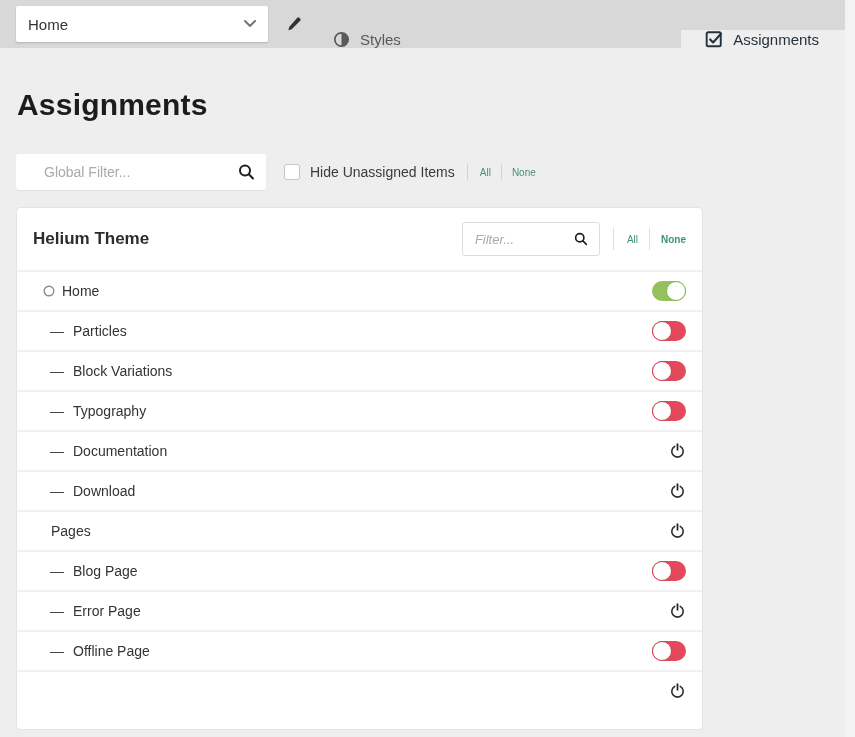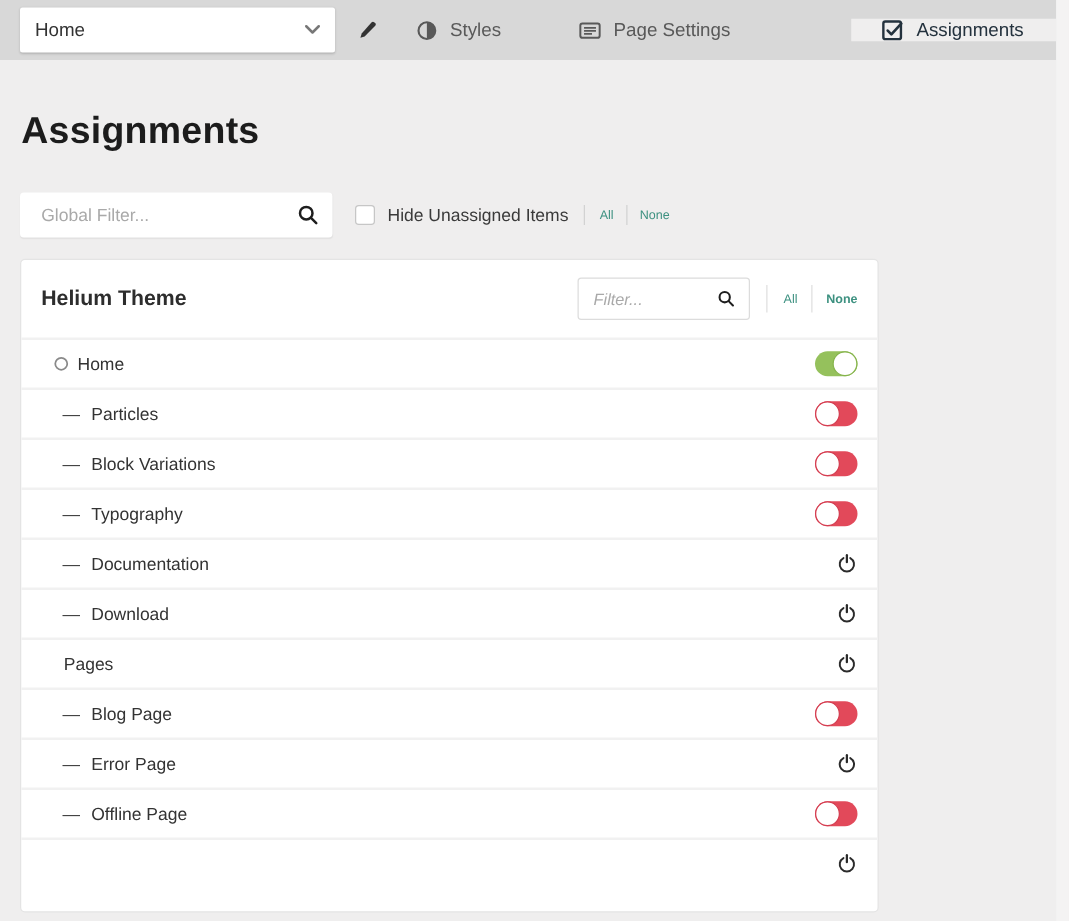--- a/index.html
+++ b/index.html
@@ -20,42 +20,42 @@
     background:#f4f3f3;
   }
   .outline-select {
     margin-left:16px; width:252px; height:36px; background:#fff;
     border-radius:2px; box-shadow:0 1px 2px rgba(0,0,0,.18);
     display:flex; align-items:center; padding:0 12px;
     font-size:15px; color:#333; cursor:pointer;
   }
   .outline-select .sel-label { flex:1; }
   .pencil-btn { margin-left:14px; width:22px; height:22px; display:flex; align-items:center; justify-content:center; cursor:pointer; }
-  .tabs { display:flex; align-items:center; height:100%; flex:1; margin-left:8px;gap:20px; }
+  .tabs { display:flex; align-items:flex-end; height:100%; flex:1; margin-left:8px; }
   .tab {
     display:flex; align-items:center; gap:10px; padding:0 21px;
     color:#595959; font-size:15px; cursor:pointer; white-space:nowrap;
   }
   .tab svg { flex:0 0 auto; }
   .tab.active {
     margin-left:auto; background:#efeeee; color:#24323e;
     font-weight:500; padding:0 26px 0 24px;
   }
   
   .page-title {
     position:absolute; left:17px; top:88px;
     font-size:30px; font-weight:700; color:#1c1c1c; letter-spacing:.2px;
   }
   
   .filterbar { position:absolute; left:16px; top:154px; display:flex; align-items:center; height:36px; }
   .input-wrap { position:relative; background:#fff; border-radius:3px; }
   .input-wrap.global { width:250px; height:36px; box-shadow:0 1px 1px rgba(0,0,0,.06); }
   .input-wrap input {
     width:100%; height:100%; border:none; background:transparent; outline:none;
-    padding:0 34px 0 17px; font-size:14px; color:#333;
+    padding:0 34px 0 28px; font-size:14px; color:#333;
     font-family:"Liberation Sans", sans-serif;
   }
   .input-wrap input::placeholder { color:#a9a9a9; }
   .input-wrap .search-ic { position:absolute; right:11px; top:50%; transform:translateY(-50%); }
   .checkbox {
     margin-left:18px; width:16px; height:16px; background:#fff;
     border:1px solid #c6c6c6; border-radius:3px; cursor:pointer;
   }
   .cb-label { margin-left:10px; font-size:14px; color:#3a3a3a; }
   .vsep { width:1px; height:16px; background:#d2d2d2; margin:0 12px; }
@@ -111,27 +111,20 @@
         <path d="M11.6 1.7 a1.35 1.35 0 0 1 1.9 0 l0.8 0.8 a1.35 1.35 0 0 1 0 1.9 l-8.0 8.0 -3.2 1.0 1.0 -3.2 z" fill="#333"></path>
       </svg>
   </div>
   <div class="tabs">
     <div class="tab">
       <svg width="17" height="17" viewBox="0 0 16 16">
           <circle cx="8" cy="8" r="6.3" fill="none" stroke="#595959" stroke-width="1.6"></circle>
           <path d="M8 1.7 A6.3 6.3 0 0 1 8 14.3 Z" fill="#595959"></path>
         </svg>
       <span>Styles</span>
-    </div>
-    <div class="tab">
-      <svg width="18" height="17" viewBox="0 0 17 16">
-          <rect x="1.2" y="2.6" width="14.6" height="10.8" rx="1.6" fill="none" stroke="#595959" stroke-width="1.5"></rect>
-          <path d="M4 6 h9 M4 8.2 h9 M4 10.4 h6" stroke="#595959" stroke-width="1.3"></path>
-        </svg>
-      <span>Page Settings</span>
     </div>
     <div class="tab active">
       <svg width="18" height="18" viewBox="0 0 16 16">
           <rect x="1.5" y="2" width="12.5" height="12.5" rx="1.4" fill="none" stroke="#24323e" stroke-width="1.7"></rect>
           <path d="M4.6 8.4 l2.6 2.7 L14.2 3.4" fill="none" stroke="#24323e" stroke-width="1.9" stroke-linecap="round" stroke-linejoin="round"></path>
         </svg>
       <span>Assignments</span>
     </div>
   </div>
 </div>

